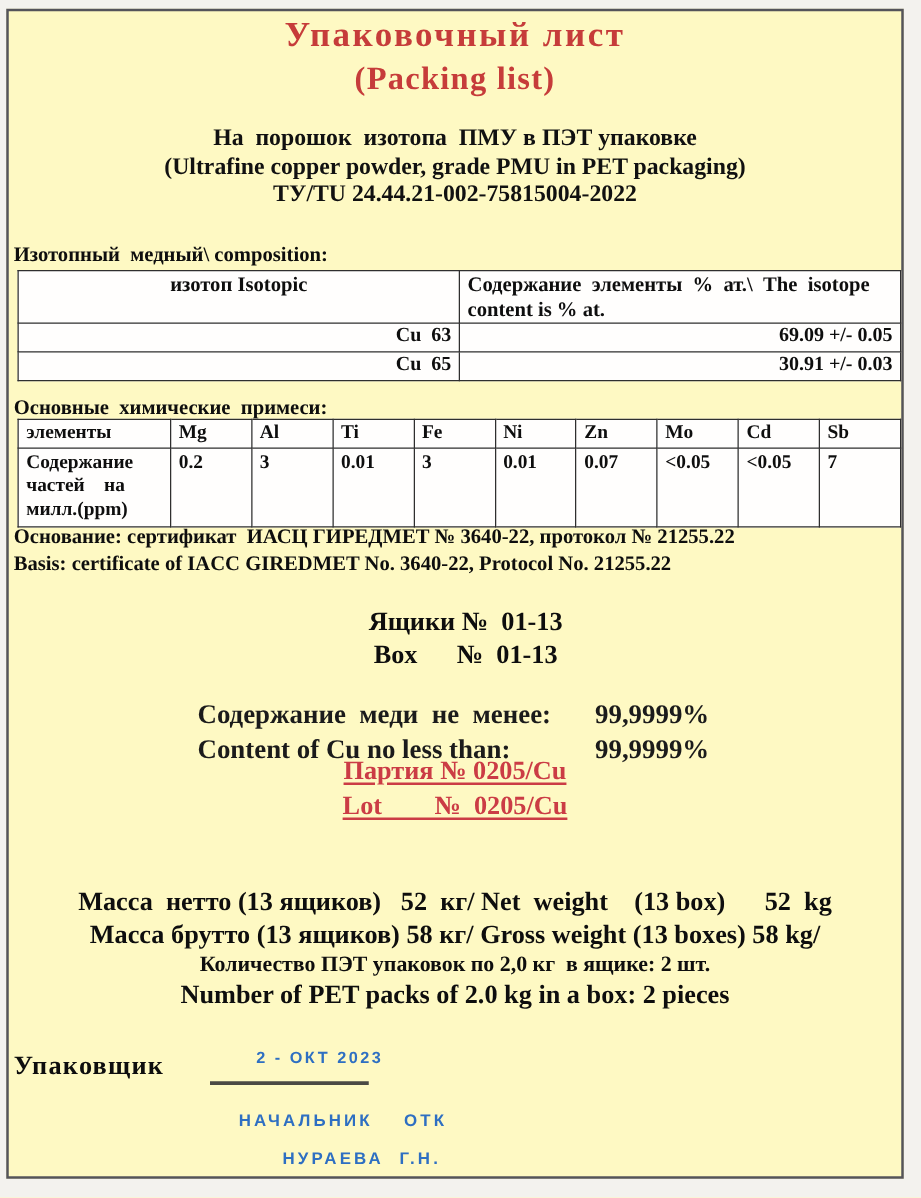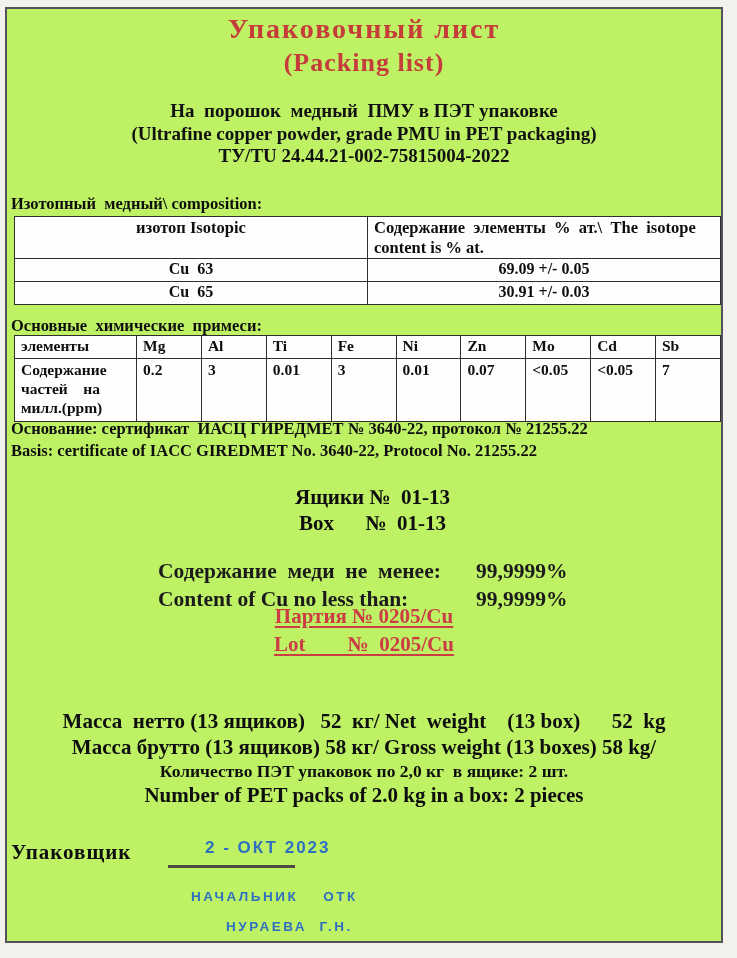--- a/index.html
+++ b/index.html
@@ -6,21 +6,21 @@
   body{
     width:737px;height:958px;position:relative;
     background:#f3f2ee;
     font-family:"Liberation Serif","DejaVu Serif",serif;
     color:#1b1b1b;
     overflow:hidden;
   }
   .page-frame{
     position:absolute;left:5px;top:7px;width:714px;height:932px;
     border:2px solid #54545a;
-    background:#bef264;
+    background:#fef9c3;
   }
   .pw{white-space:pre-wrap;}
   .abs{position:absolute;}
   .center{left:0;right:0;text-align:center;}
   .b{font-weight:bold;}
 
   .title-ru{top:4px;font-size:28px;letter-spacing:2px;color:#c63c3a;}
   .title-en{top:39px;font-size:26px;letter-spacing:1px;color:#c63c3a;}
 
   .subtitle{top:91px;font-size:19px;line-height:22.5px;color:#111;}
@@ -28,21 +28,21 @@
   .section-heading{left:4px;font-size:16.5px;color:#0e0e0e;}
   .iso-heading{top:185px;}
   .imp-heading{top:307px;}
 
   table{border-collapse:collapse;table-layout:fixed;background:#fffefd;}
   td,th{border:1.5px solid #2f2f2f;font-weight:bold;font-size:16px;
         padding:1px 6px;vertical-align:top;color:#0e0e0e;}
   .iso-table{position:absolute;top:207px;left:7px;width:707px;}
   .iso-table th{font-size:16.5px;}
   .iso-table .hdr-left{text-align:left;line-height:19.5px;}
-  .iso-table td{text-align:center;height:20px;}
+  .iso-table td{text-align:right;height:20px;}
   .iso-table th.c1{text-align:center;}
 
   .imp-table{position:absolute;top:326px;left:7px;width:707px;}
   .imp-table th{text-align:left;font-size:15.5px;height:20px;}
   .imp-table td{text-align:left;font-size:15.5px;height:60px;line-height:19px;}
   .imp-table .c-el{width:109px;}
 
   .basis{top:409px;left:4px;font-size:16.5px;line-height:21.5px;color:#0e0e0e;}
 
   .boxes{top:475px;font-size:21px;line-height:26px;color:#0e0e0e;margin-left:17px;}
@@ -54,35 +54,35 @@
   .lot-block .line{text-decoration:underline;text-decoration-thickness:2px;text-underline-offset:3px;}
 
   .mass{top:700px;color:#0e0e0e;}
   .mass .m1{font-size:21px;line-height:25px;}
   .mass .m2{font-size:21px;line-height:26px;}
   .mass .m3{font-size:17.5px;line-height:23px;}
   .mass .m4{font-size:21px;line-height:24px;}
 
   .packer{top:831px;left:4px;font-size:21px;letter-spacing:1px;color:#0e0e0e;}
   .stamp{font-family:"Liberation Sans","DejaVu Sans",sans-serif;font-weight:bold;color:#2e6fc2;}
-  .stamp-date{top:829px;left:198px;font-size:17px;letter-spacing:2px;}
+  .stamp-date{top:829px;left:198px;font-size:13px;letter-spacing:2px;}
   .sig-line{top:856px;left:161px;width:127px;height:2.5px;background:#4b4a44;}
   .stamp-role{top:880px;left:184px;font-size:13.5px;letter-spacing:2.5px;}
   .stamp-name{top:910px;left:219px;font-size:13.5px;letter-spacing:2.5px;}
 </style>
 </head>
 <body>
 
 <div class="page-frame">
 
   <div class="abs center b title-ru">Упаковочный  лист</div>
   <div class="abs center b title-en">(Packing list)</div>
 
   <div class="abs center b subtitle">
-    <div class="pw">На  порошок  медный  ПМУ в ПЭТ упаковке</div>
+    <div class="pw">На  порошок  изотопа  ПМУ в ПЭТ упаковке</div>
     <div>(Ultrafine copper powder, grade PMU in PET packaging)</div>
     <div>ТУ/TU 24.44.21-002-75815004-2022</div>
   </div>
 
   <div class="abs b section-heading iso-heading pw">Изотопный  медный\ composition:</div>
 
   <table class="iso-table">
     <colgroup>
         <col style="width:50%">
         <col>

